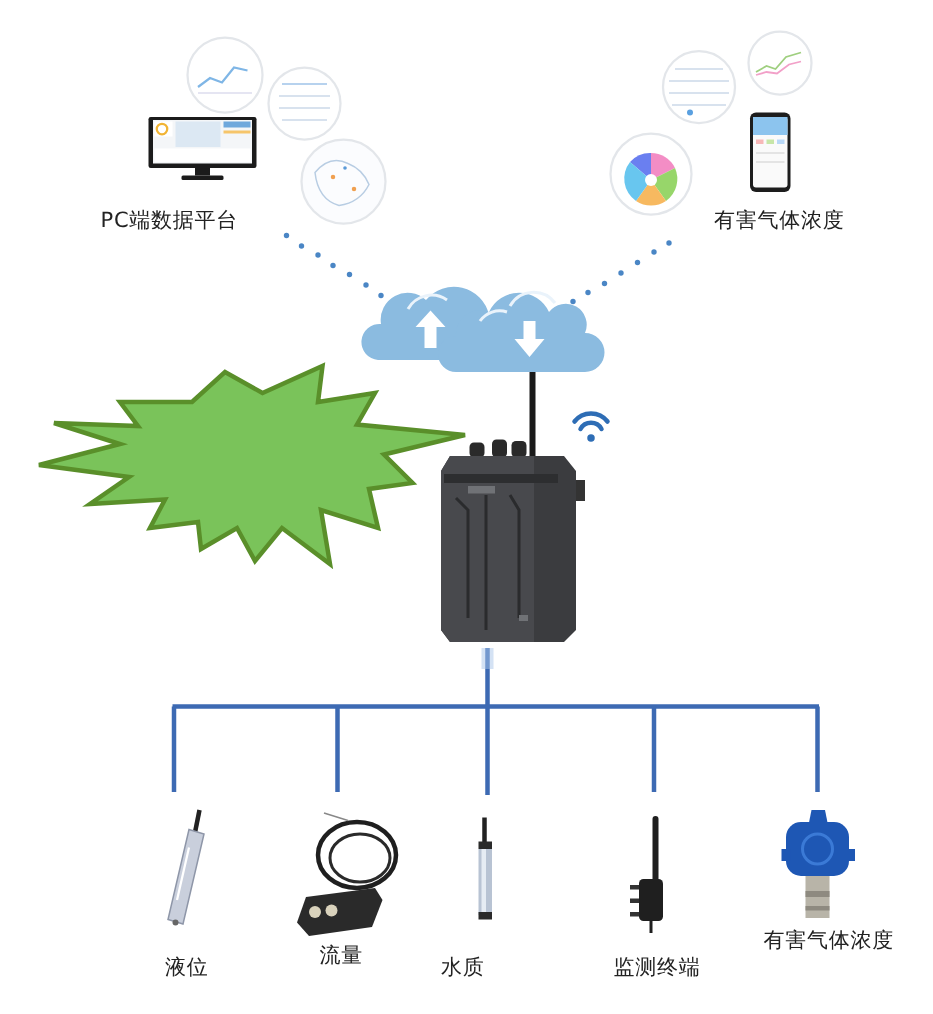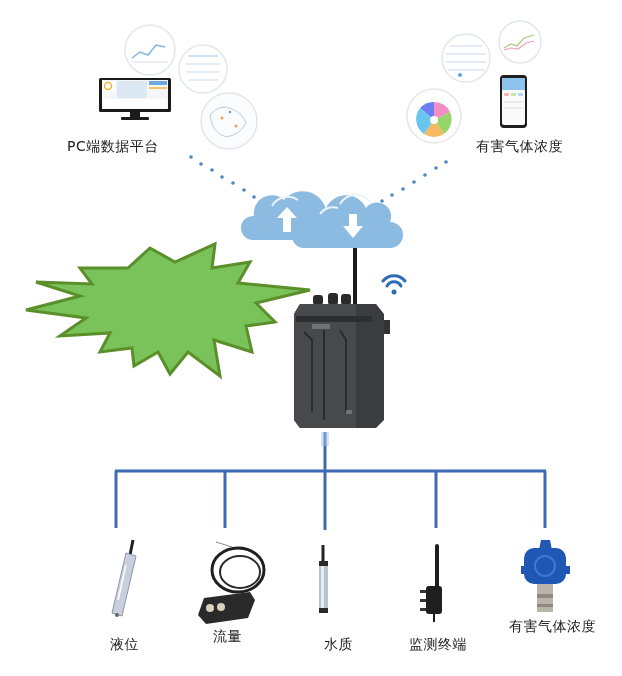--- a/index.html
+++ b/index.html
@@ -198,15 +198,15 @@
 </svg>
 
 <div class="lbl" style="left:67px; top:138px;">PC端数据平台</div>
 <div class="lbl" style="left:476px; top:138px;">有害气体浓度</div>
 
 <div class="star-text" style="left:100px; top:295px; width:120px;">
 </div>
 
 <div class="lbl" style="left:95px; top:636px;margin-left:15px;">液位</div>
 <div class="lbl" style="left:213px; top:628px;">流量</div>
-<div class="lbl" style="left:324px; top:636px;">水质</div>
+<div class="lbl" style="left:294px; top:636px;">水质</div>
 <div class="lbl" style="left:409px; top:636px;">监测终端</div>
 <div class="lbl" style="left:509px; top:618px;">有害气体浓度</div>
 
 </body></html>

